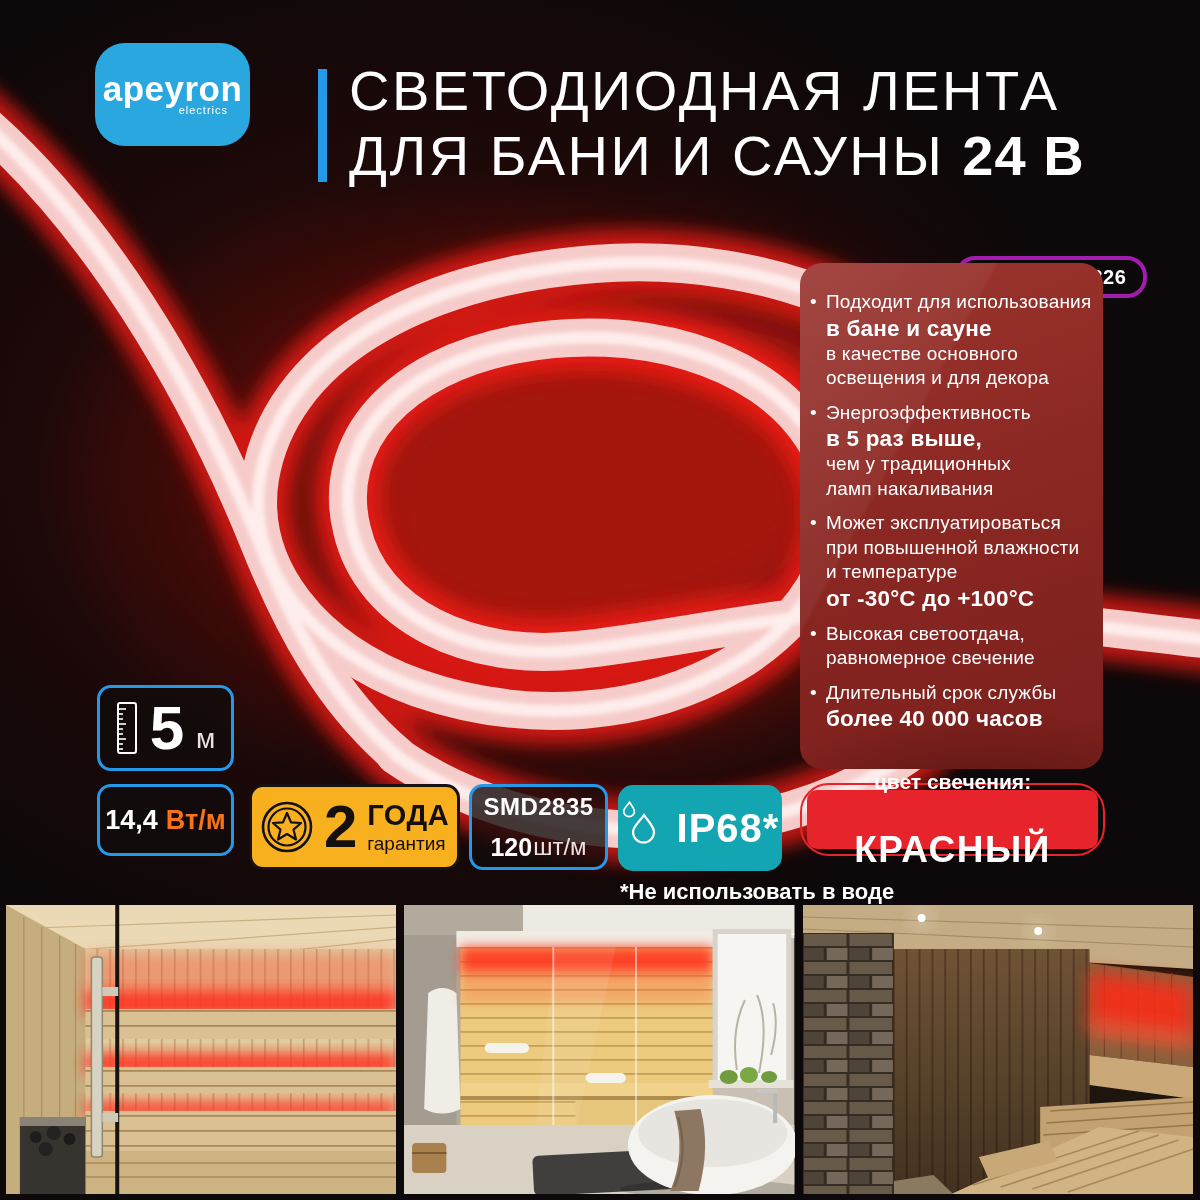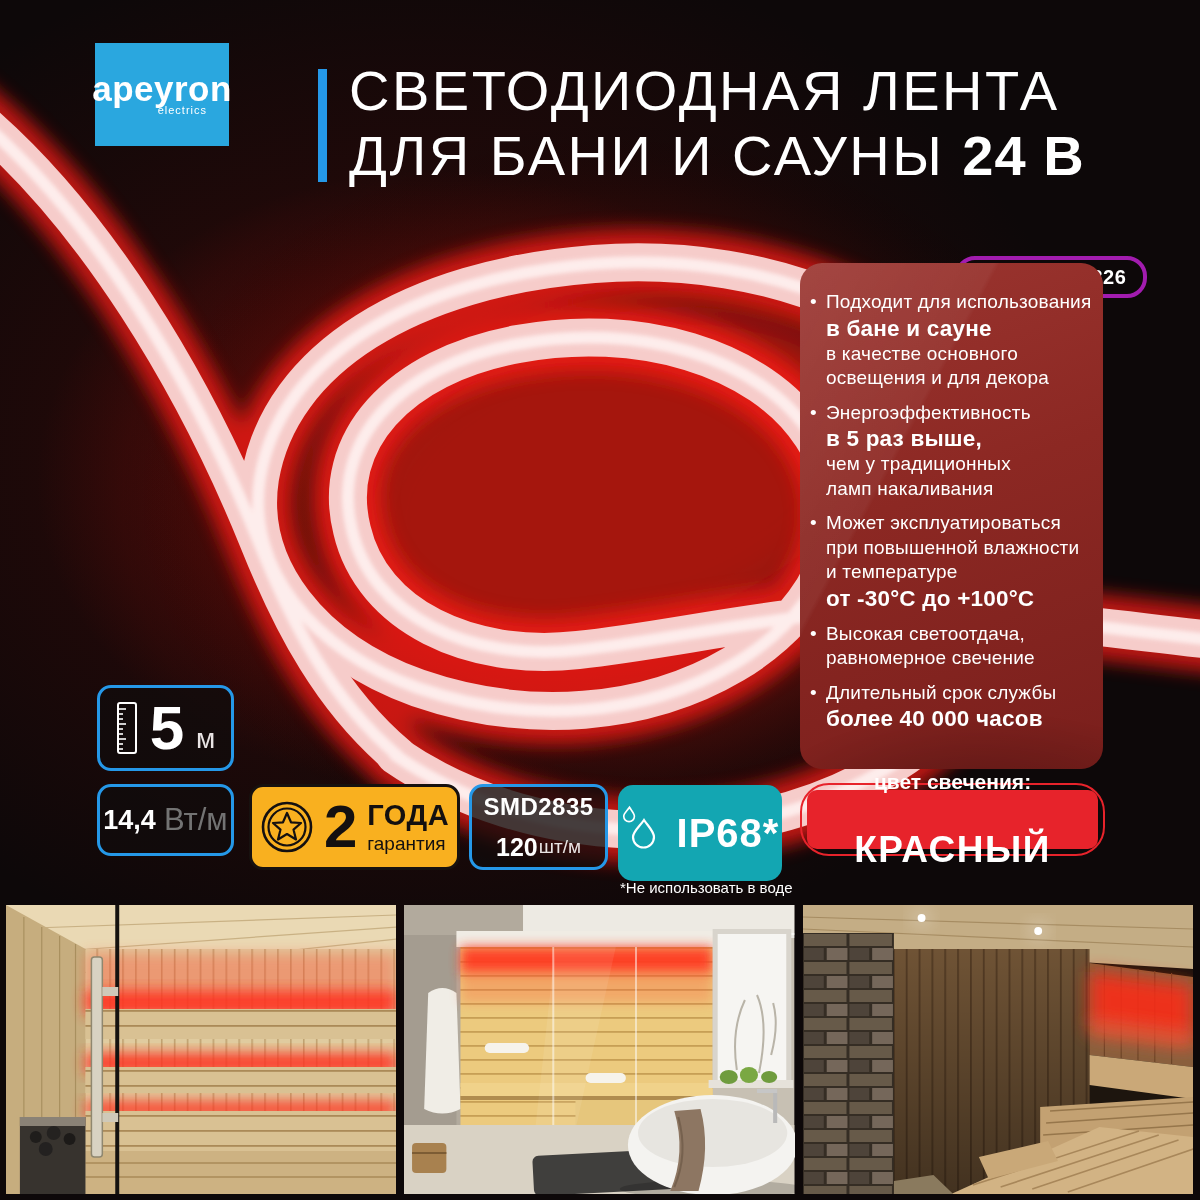--- a/index.html
+++ b/index.html
@@ -6,22 +6,22 @@
   .canvas{position:relative;width:1200px;height:1200px;overflow:hidden;
     background:#0d0809;font-family:"Liberation Sans",sans-serif;color:#fff;}
   
   .bg-glow{position:absolute;left:-200px;top:-100px;width:1500px;height:1250px;
     background:
       radial-gradient(ellipse 560px 430px at 640px 580px, rgba(196,26,16,.65), rgba(120,14,10,.38) 45%, rgba(0,0,0,0) 72%),
       radial-gradient(ellipse 900px 700px at 620px 560px, rgba(90,12,8,.5), rgba(0,0,0,0) 75%);}
   .rope-svg{position:absolute;left:0;top:0;width:1200px;height:905px;}
 
   
-  .logo{position:absolute;left:95px;top:43px;width:134px;height:103px;background:#2aa7df;
-    display:flex;flex-direction:column;align-items:center;justify-content:center;}
+  .logo{position:absolute;left:95px;top:43px;width:155px;height:103px;background:#2aa7df;
+    display:flex;flex-direction:column;align-items:center;justify-content:center;border-radius:30px;}
   .logo .name{font-size:35px;font-weight:700;letter-spacing:.5px;line-height:30px;}
   .logo .sub{font-size:11px;font-weight:400;letter-spacing:1px;align-self:flex-end;margin-right:22px;}
 
   
   .title-bar{position:absolute;left:318px;top:69px;width:9px;height:113px;background:#2598e8;}
   .title{position:absolute;left:349px;top:58px;width:800px;font-size:56px;line-height:65px;
     font-weight:400;letter-spacing:2.5px;white-space:nowrap;}
   .title .bold{font-weight:700;letter-spacing:1px;}
 
   
@@ -42,42 +42,42 @@
   .f-bold{font-weight:700;font-size:22.5px;line-height:27px;}
 
   
   .pill{position:absolute;border-radius:14px;border:3px solid #2598e8;background:rgba(17,11,12,.78);
     display:flex;align-items:center;justify-content:center;box-sizing:border-box;}
   .b-length{left:97px;top:685px;width:137px;height:86px;gap:12px;}
   .b-length .num{font-size:62px;font-weight:700;line-height:60px;}
   .b-length .unit{font-size:28px;font-weight:400;color:#e9e4e4;margin-top:22px;}
   .b-power{left:97px;top:784px;width:137px;height:72px;gap:8px;}
   .b-power .num{font-size:27px;font-weight:700;}
-  .b-power .unit{font-size:31px;font-weight:400;color:#737373;}
+  .b-power .unit{font-size:27px;font-weight:700;color:#f97316;}
   .b-warranty{left:249px;top:784px;width:211px;height:86px;background:#f9b01f;border:3px solid#17110f;
     color:#141010;gap:10px;}
   .b-warranty .num{font-size:60px;font-weight:700;line-height:58px;}
   .wr-col{display:flex;flex-direction:column;align-items:flex-start;line-height:1;}
   .wr-col .top{font-size:29px;font-weight:700;letter-spacing:.5px;}
   .wr-col .bot{font-size:19px;font-weight:400;margin-top:4px;}
   .b-led{left:469px;top:784px;width:139px;height:86px;flex-direction:column;padding:14px 0;}
   .b-led .model{font-size:24px;font-weight:700;letter-spacing:.5px;}
   .b-led .divider{width:98px;height:2px;background:#fff;margin:6px 0;}
   .b-led .density{display:flex;align-items:center;gap:1px;}
   .b-led .dnum{font-size:25px;font-weight:700;}
-  .b-led .dunit{font-size:19px;font-weight:400;color:#e9e4e4;}
-  .b-ip{left:618px;top:785px;width:164px;height:96px;background:#13a6b2;border:none;border-radius:15px;gap:10px;}
+  .b-led .dunit{font-size:24px;font-weight:400;color:#e9e4e4;}
+  .b-ip{left:618px;top:785px;width:164px;height:86px;background:#13a6b2;border:none;border-radius:15px;gap:10px;}
   .b-ip .val{font-size:40px;font-weight:700;letter-spacing:1px;}
   .b-color{left:800px;top:783px;width:305px;height:73px;border:2px solid #e7232b;border-radius:29px;
     background:transparent;padding:5px;}
   .b-color .inner{width:100%;height:100%;background:#e7232b;border-radius:10px;display:flex;
     flex-direction:column;align-items:center;justify-content:center;}
   .b-color .lbl{font-size:21px;font-weight:700;line-height:24px;}
   .b-color .val{font-size:37px;font-weight:700;letter-spacing:1.5px;line-height:40px;margin-top:36px;}
-  .footnote{position:absolute;left:620px;top:879px;font-size:15px;font-weight:400;white-space:nowrap;}
+  .footnote{position:absolute;left:620px;top:879px;font-size:22px;font-weight:700;white-space:nowrap;}
 
   
   .photos{position:absolute;left:6px;right:7px;top:905px;bottom:6px;display:flex;gap:8px;}
   .photo{flex:1;position:relative;overflow:hidden;}
   .photo svg{display:block;width:100%;height:100%;}
 </style>
 </head>
 <body>
 
 <div class="canvas">

